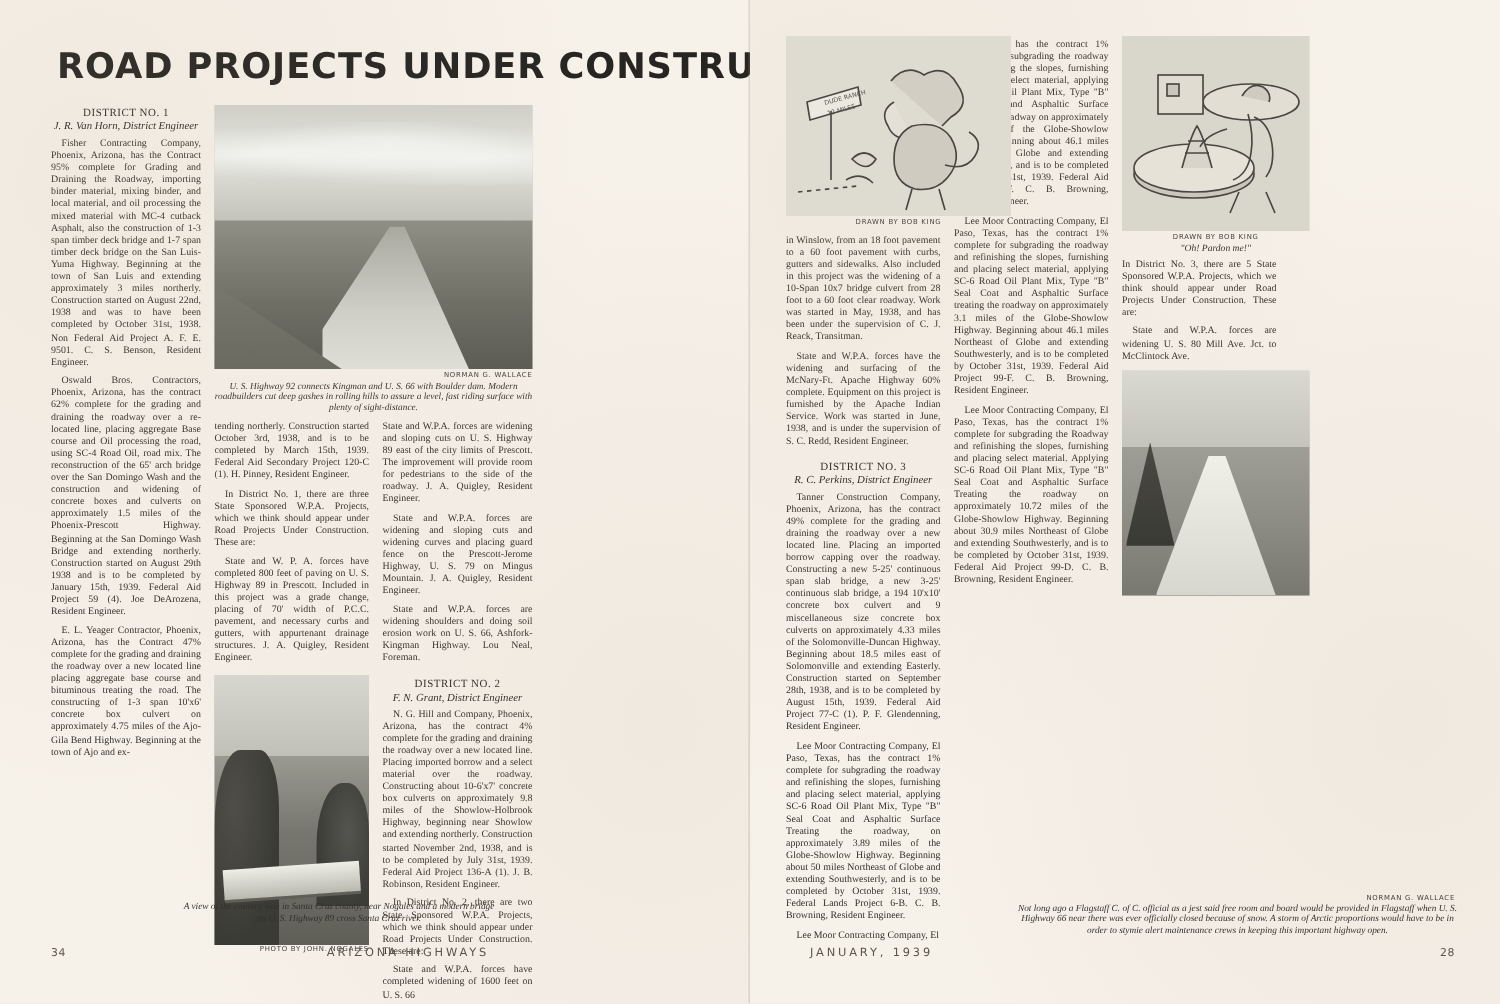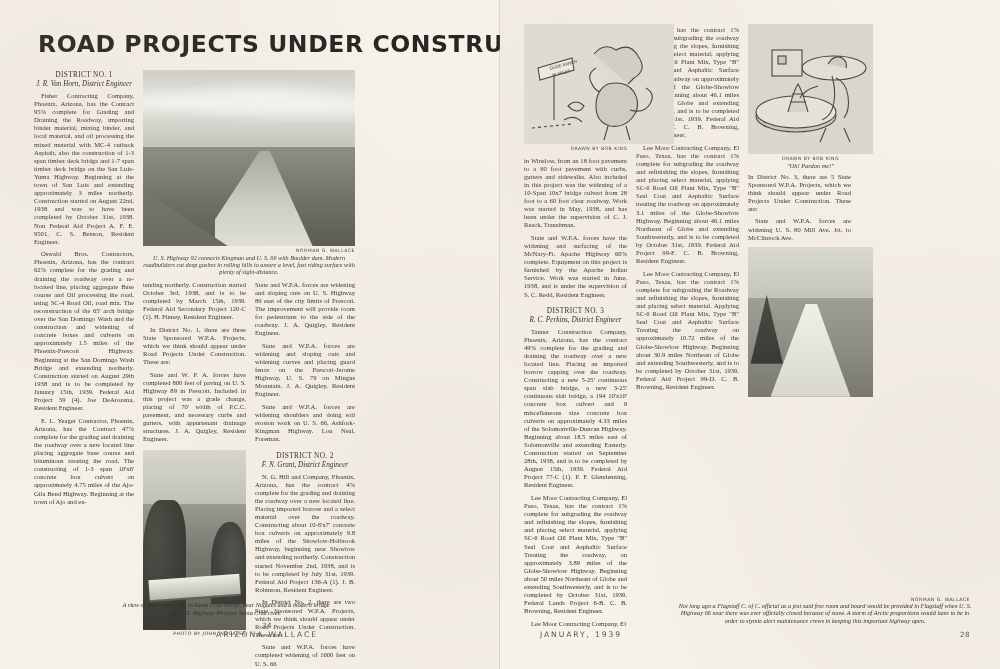--- a/index.html
+++ b/index.html
@@ -97,21 +97,21 @@
     color:#33302c;
     margin:1px 0 4px 0;
   }
 
   .footer{
     position:absolute;
     left:0;right:0;bottom:30px;
     display:flex;
     align-items:center;
   }
-  .footer-left{padding-left:34px;flex-direction:column;}
+  .footer-left{padding-left:34px;}
   .footer-right{padding-right:30px;}
   .folio{
     font-family:"DejaVu Sans", sans-serif;
     font-size:7.2px;
     color:#5c564e;
     letter-spacing:.4px;
   }
   .masthead{
     font-family:"DejaVu Sans", sans-serif;
     font-size:7.6px;
@@ -203,21 +203,21 @@
             <p class="body">State and W.P.A. forces have completed widening of 1600 feet on U. S. 66</p>
           </div>
         </div>
       </div>
     </div>
 
     <div class="photo-cap" style="position:absolute;left:120px;width:212px;bottom:48px;">A view of the country side in Santa Cruz county, near Nogales and a modern bridge on U. S. Highway 89 cross Santa Cruz river.</div>
 
     <div class="footer footer-left">
       <span class="folio">34</span>
-      <span class="masthead">ARIZONA WALLACE</span>
+      <span class="masthead">ARIZONA HIGHWAYS</span>
     </div>
   </div>
 
   <div class="gutter"></div>
 
   <div class="page page-right">
     <div class="paper-grain"></div>
 
     <div class="cols">
 

